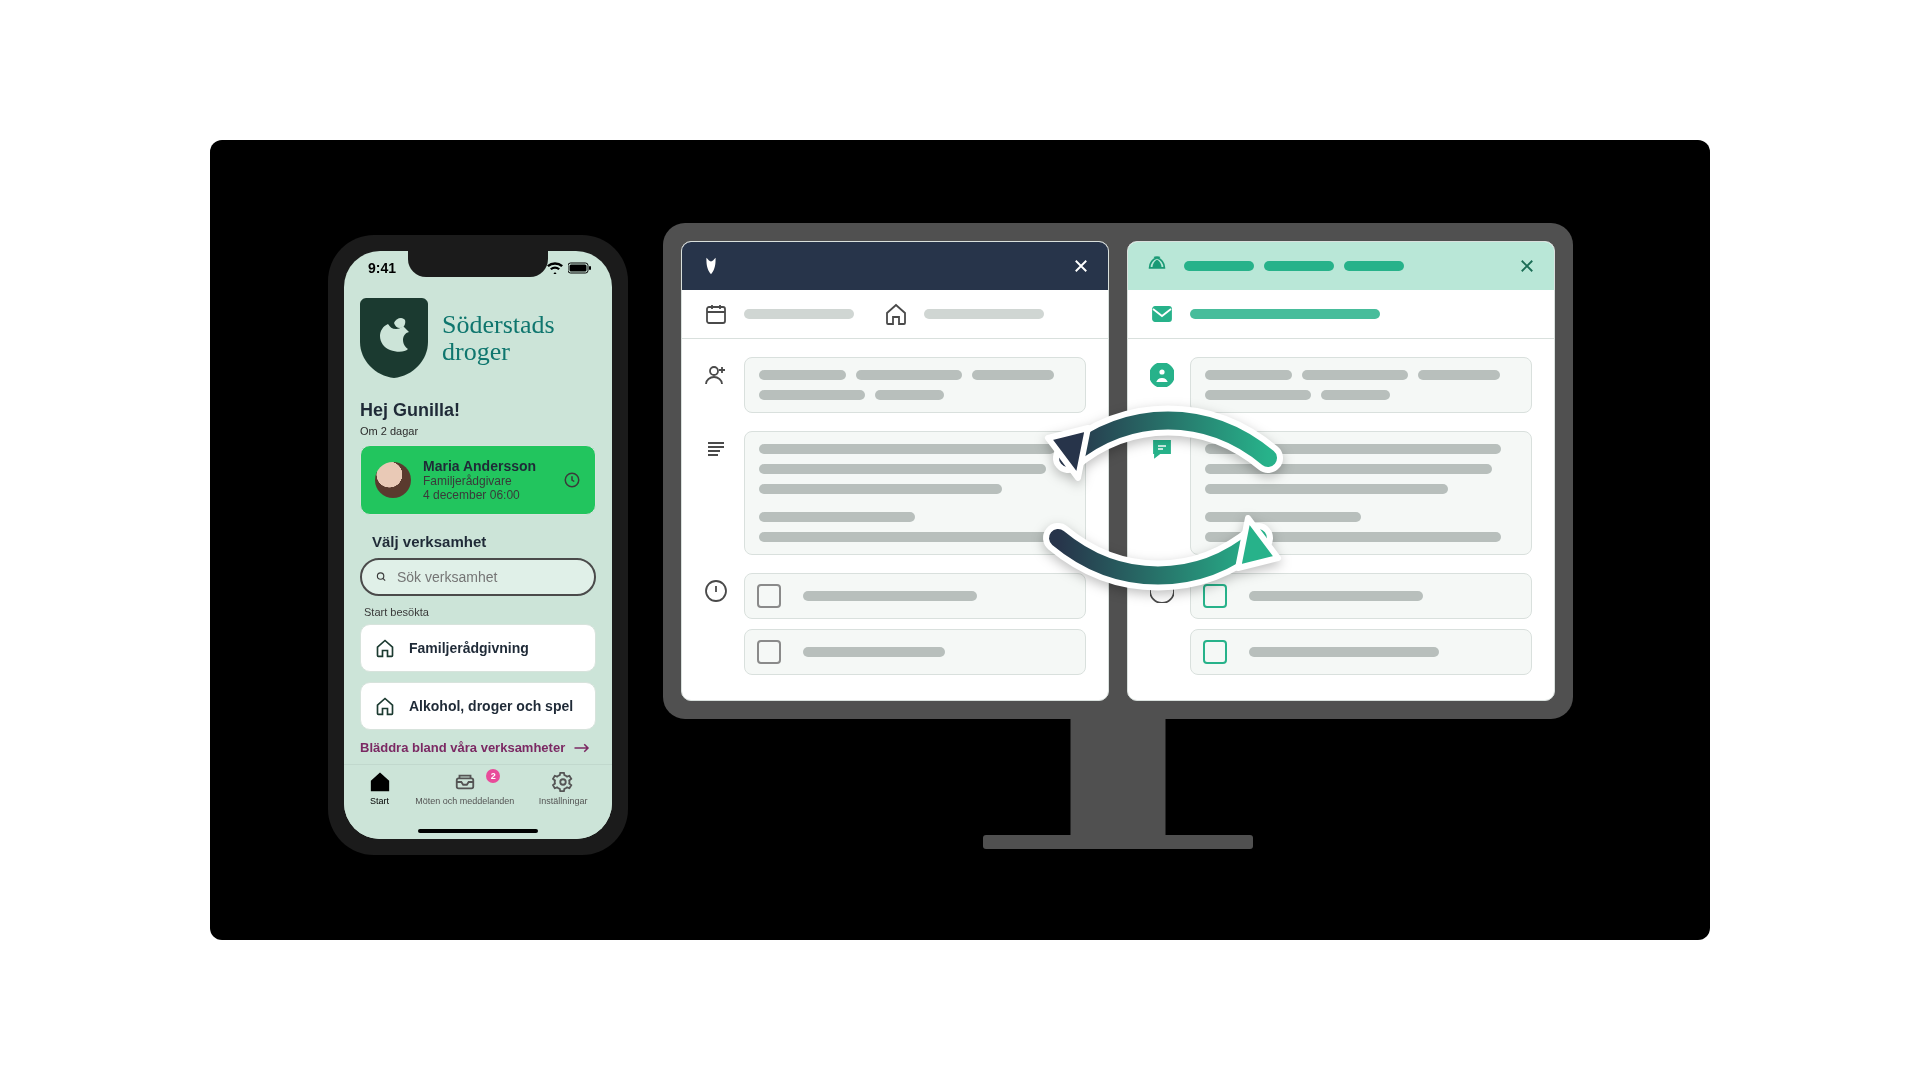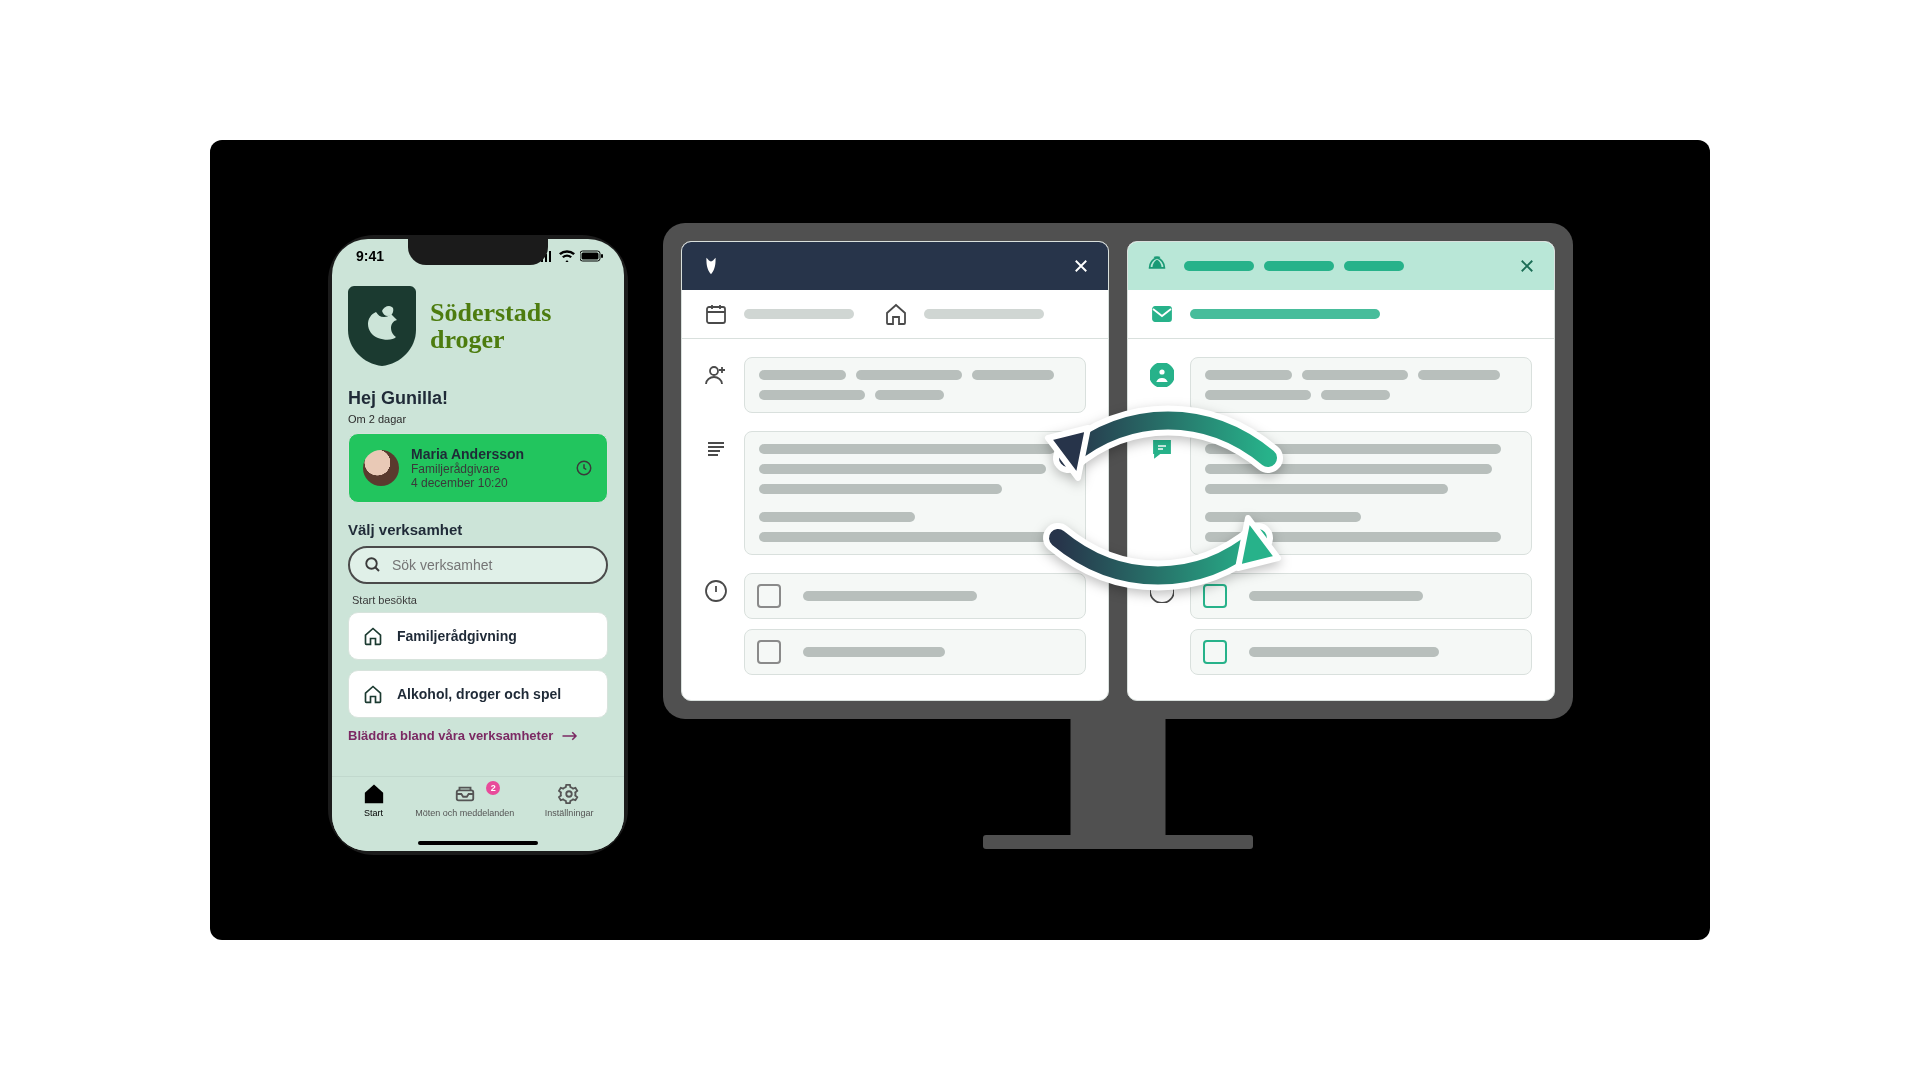--- a/index.html
+++ b/index.html
@@ -11,41 +11,41 @@
     --ink:#1f2a37;
     --grey:#6b6b6b;
     --wine:#7b2963;
     --placeholder:#d0d6d3;
     --placeholder-dark:#b8bfbc;
     --panel-border:#d9e0dd;
   }
   html,body{margin:0;padding:0;width:1920px;height:1080px;background:#fff;font-family:-apple-system,Segoe UI,Helvetica,Arial,sans-serif;}
   .stage{position:relative;width:1500px;height:800px;margin:140px auto;border-radius:12px;background:#000;}
   
-  .phone{position:absolute;left:118px;top:95px;width:300px;height:620px;border-radius:46px;background:#1b1b1b;padding:4px;box-sizing:border-box;}
+  .phone{position:absolute;left:118px;top:95px;width:300px;height:620px;border-radius:46px;background:#1b1b1b;padding:16px;box-sizing:border-box;}
   .phone-screen{position:relative;width:100%;height:100%;border-radius:36px;background:var(--mint);overflow:hidden;}
   .notch{position:absolute;top:0;left:50%;transform:translateX(-50%);width:140px;height:26px;background:#1b1b1b;border-radius:0 0 18px 18px;z-index:5;}
   .status-bar{display:flex;justify-content:space-between;align-items:center;padding:9px 20px 0 24px;font-size:14px;font-weight:600;color:#000;}
   .status-right{display:flex;align-items:center;gap:5px;}
   .home-ind{position:absolute;bottom:6px;left:50%;transform:translateX(-50%);width:120px;height:4px;border-radius:3px;background:#000;}
   .app{padding:18px 16px 0;color:var(--ink);}
   .brand{display:flex;align-items:center;gap:14px;margin:4px 0 22px;}
   .brand-mark{position:relative;width:68px;height:80px;}
   .shield{position:absolute;inset:0;fill:#1b3a30;}
-  .brand-text{font-family:Georgia,serif;font-size:26px;line-height:1.05;color:#4d7c0f;font-weight:bold;}
+  .brand-text{font-family:Georgia,serif;font-size:26px;line-height:1.05;color:#0f766e;}
   .greeting{font-size:18px;font-weight:700;margin:0 0 4px;}
   .sub{font-size:11px;color:#2b2b2b;}
   .card{background:#22c55e;border-radius:10px;padding:12px 14px;margin-top:8px;border:1px solid #d7e3dc;}
   .appt{display:flex;align-items:center;gap:12px;}
   .avatar{width:36px;height:36px;border-radius:50%;background:radial-gradient(circle at 40% 35%,#e9c9b6 0 40%,#5a3a2e 41% 100%);flex:none;}
   .appt-text .nm{font-weight:700;font-size:14px;}
   .appt-text .rl{font-size:12px;color:#3a3a3a;}
   .appt-text .dt{font-size:12px;color:#3a3a3a;}
   .clock{margin-left:auto;width:18px;height:18px;stroke:#3a3a3a;fill:none;stroke-width:2;}
-  .section-title{font-size:15px;font-weight:700;margin:18px 0 8px;}
+  .section-title{font-size:15px;font-weight:700;margin:18px 12px 8px;}
   .search{display:flex;align-items:center;gap:8px;background:var(--mint-light);border:2px solid #4a4a4a;border-radius:22px;padding:8px 14px;}
   .search input{flex:1;border:none;background:transparent;outline:none;font-size:14px;color:#666;}
   .recent-lbl{font-size:11px;color:#3a3a3a;margin:10px 0 6px 4px;}
   .list-item{display:flex;align-items:center;gap:14px;background:#fff;border:1px solid #d7e3dc;border-radius:10px;padding:13px 14px;margin-bottom:10px;font-size:14px;font-weight:600;}
   .list-item svg{width:20px;height:20px;stroke:#1b3a30;fill:none;stroke-width:2;}
   .browse{display:flex;align-items:center;gap:8px;color:var(--wine);font-weight:700;font-size:13px;margin-top:8px;text-align:right;}
   .browse svg{width:18px;height:14px;stroke:var(--wine);fill:none;stroke-width:2;}
   .tabbar{position:absolute;bottom:0;left:0;right:0;height:68px;background:var(--mint);display:flex;justify-content:space-evenly;align-items:flex-start;padding-top:6px;border-top:1px solid rgba(0,0,0,.05);}
   .tab{display:flex;flex-direction:column;align-items:center;font-size:9px;color:#555;position:relative;}
   .tab.active{color:#000;text-align:center;}
@@ -128,21 +128,21 @@
 
         <p class="greeting">Hej Gunilla!</p>
         <div class="sub">Om 2 dagar</div>
 
         <div class="card">
           <div class="appt">
             <div class="avatar"></div>
             <div class="appt-text">
               <div class="nm">Maria Andersson</div>
               <div class="rl">Familjerådgivare</div>
-              <div class="dt">4 december 10:20</div>
+              <div class="dt">4 december 06:00</div>
             </div>
             <svg class="clock" viewBox="0 0 24 24">
                 <circle cx="12" cy="12" r="9"></circle>
                 <path d="M12 7v5l3 2"></path>
               </svg>
           </div>
         </div>
 
         <div class="section-title">Välj verksamhet</div>
         <div class="search">

